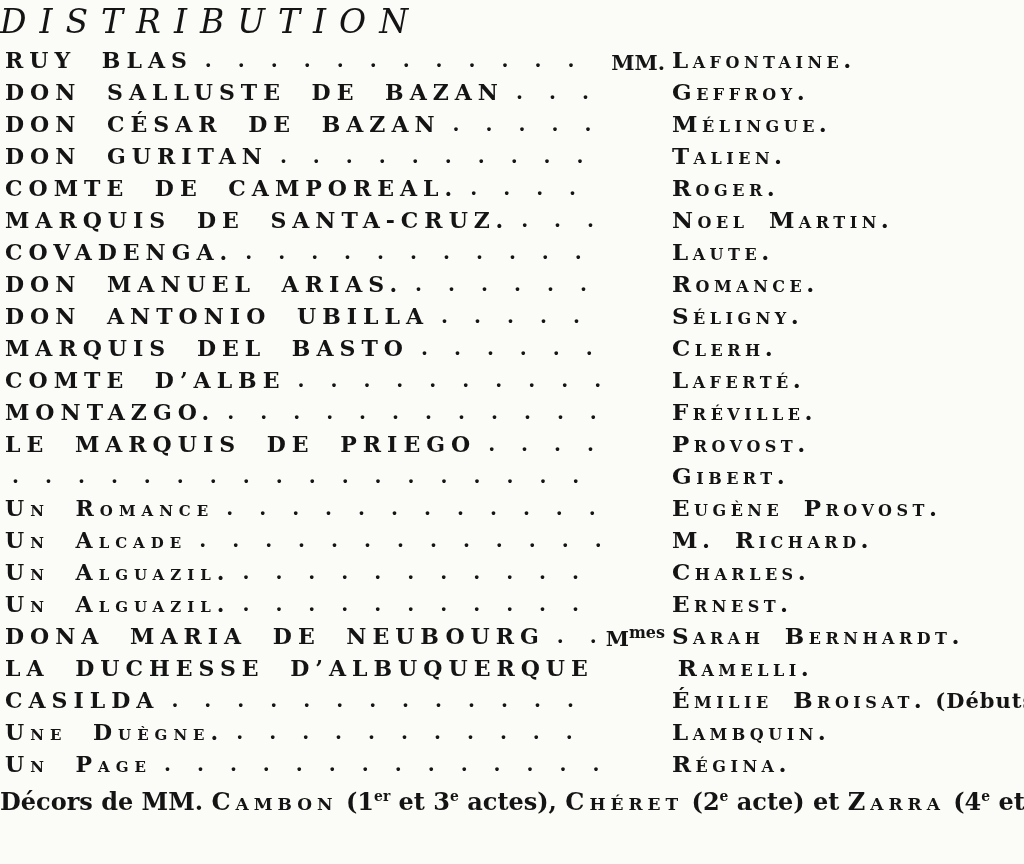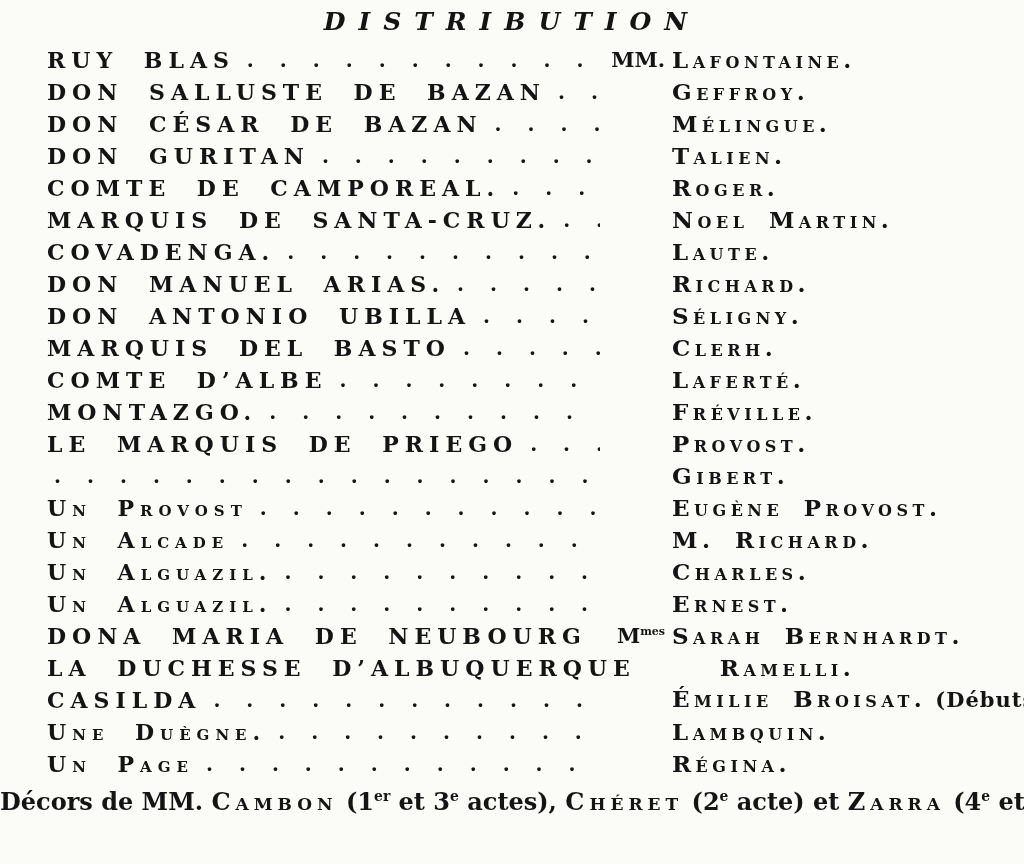--- a/index.html
+++ b/index.html
@@ -8,36 +8,34 @@
     position: relative;
     width: 1024px;
     height: 864px;
     background: #fbfbf8;
     color: #141414;
     font-family: "DejaVu Serif", serif;
     font-weight: bold;
     overflow: hidden;
   }
   .title {
-    text-align: center;
     font-style: italic;
-    font-weight: bold;
-    font-size: 25px;
+    font-weight: normal;
+    font-size: 33px;
     letter-spacing: 13px;
     line-height: 44px;
     height: 44px;
     white-space: nowrap;
   }
   .cast { width: 100%; }
   .row {
     display: flex;
-    align-items: flex-end;
+    align-items: center;
     height: 32px;
     overflow: hidden;
-    padding-left: 42px;
   }
   .row > span { line-height: 32px; }
   .role {
     flex: none;
     padding-left: 5px;
     font-size: 22px;
     font-variant: small-caps;
     letter-spacing: 6px;
     word-spacing: 12px;
     white-space: nowrap;
@@ -51,21 +49,21 @@
     padding-left: 12px;
   }
   .prefix {
     flex: none;
     width: 72px;
     text-align: right;
     font-size: 21px;
     white-space: nowrap;
     padding-right: 7px;
   }
-  .prefix sup { font-size: 11px; letter-spacing: 0; }
+  .prefix sup { font-size: 16px; letter-spacing: 0; }
   .actor-cell {
     flex: none;
     width: 352px;
     white-space: nowrap;
     font-size: 23px;
   }
   .aname {
     font-variant: small-caps;
     letter-spacing: 4.5px;
     word-spacing: 8px;
@@ -149,21 +147,21 @@
     <span class="role">COVADENGA.</span>
     <span class="leader">..............................</span>
     <span class="prefix"><span class="ptext"></span><sup class="psup"></sup></span>
     <span class="actor-cell"><span class="aname">Laute.</span></span>
   </div>
 
   <div class="row">
     <span class="role">DON MANUEL ARIAS.</span>
     <span class="leader">..............................</span>
     <span class="prefix"><span class="ptext"></span><sup class="psup"></sup></span>
-    <span class="actor-cell"><span class="aname">Richard.</span></span>
+    <span class="actor-cell"><span class="aname">Romance.</span></span>
   </div>
 
   <div class="row">
     <span class="role">DON ANTONIO UBILLA</span>
     <span class="leader">..............................</span>
     <span class="prefix"><span class="ptext"></span><sup class="psup"></sup></span>
     <span class="actor-cell"><span class="aname">Séligny.</span></span>
   </div>
 
   <div class="row">
@@ -194,21 +192,21 @@
     <span class="actor-cell"><span class="aname">Provost.</span></span>
   </div>
 
   <div class="row">
     <span class="leader">..............................</span>
     <span class="prefix"><span class="ptext"></span><sup class="psup"></sup></span>
     <span class="actor-cell"><span class="aname">Gibert.</span></span>
   </div>
 
   <div class="row">
-    <span class="role">Un Provost</span>
+    <span class="role">Un Romance</span>
     <span class="leader">..............................</span>
     <span class="prefix"><span class="ptext"></span><sup class="psup"></sup></span>
     <span class="actor-cell"><span class="aname">Eugène Provost.</span></span>
   </div>
 
   <div class="row">
     <span class="role">Un Alcade</span>
     <span class="leader">..............................</span>
     <span class="prefix"><span class="ptext"></span><sup class="psup"></sup></span>
     <span class="actor-cell"><span class="aname">M. Richard.</span></span>

